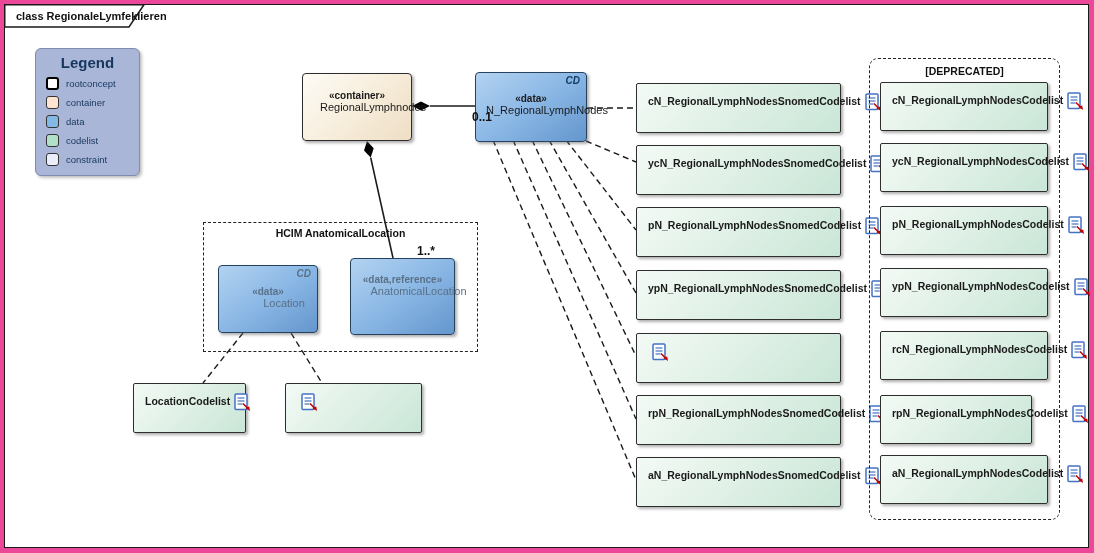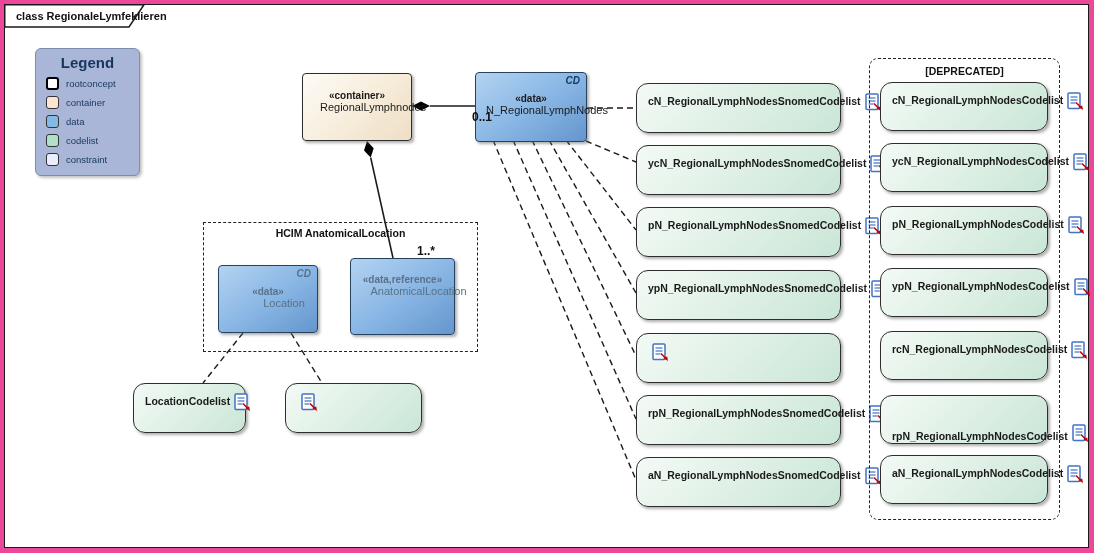--- a/index.html
+++ b/index.html
@@ -45,25 +45,25 @@
   .corner-tag {
     position:absolute; top:2px; right:6px; font-size:10px; font-style:italic; font-weight:700;
     color:#123a63;
   }
   .cream { background:linear-gradient(135deg,#fefbf6 0%,#f6ecd9 55%,#efdec5 100%); }
   .blue  { background:linear-gradient(145deg,#b3d3f1 0%,#8ab7e5 50%,#6496cd 100%); border-color:#27425e; }
   .grayed .stereo, .grayed .cname, .grayed .corner-tag { color:#5a7187; }
 
   
   .code-item {
-    position:absolute; border:1.5px solid #2e2e2e; border-radius:12px;
+    position:absolute; border:1.5px solid #2e2e2e; border-radius:2px;
     background:linear-gradient(135deg,#f3faf5 0%,#ddefe4 55%,#c9e6d7 100%);
     box-shadow:2px 2px 3px rgba(110,110,110,.55);
     display:flex; align-items:flex-start; justify-content:space-between;
-    padding:11px 8px 0 11px;
+    padding:11px 8px 11px 11px;
   }
   .code-item .clabel { font-size:10.5px; font-weight:700; line-height:13px; }
   .doc-icon { flex:0 0 auto; margin-left:4px; margin-top:-2px; }
 
   
   .dash-box { position:absolute; border:1.4px dashed #222; background:transparent; }
   .dash-box.rounded { border-radius:9px; }
   .group-title {
     position:absolute; width:100%; text-align:center; font-size:10.5px; font-weight:700; color:#111;
   }
@@ -307,21 +307,21 @@
         <div class="clabel">rcN_RegionalLymphNodesCodelist</div>
         <svg class="doc-icon" width="17" height="19" viewBox="0 0 17 19">
           <rect x="1" y="1" width="12" height="15.5" rx="1" fill="#ffffff" stroke="#4472c4" stroke-width="1.5"></rect>
           <line x1="3.5" y1="5" x2="10.5" y2="5" stroke="#4472c4" stroke-width="1.2"></line>
           <line x1="3.5" y1="8" x2="10.5" y2="8" stroke="#4472c4" stroke-width="1.2"></line>
           <line x1="3.5" y1="11" x2="8.5" y2="11" stroke="#4472c4" stroke-width="1.2"></line>
           <path d="M9 10.5 L14.5 16" stroke="#c00000" stroke-width="1.5"></path>
           <path d="M16 18 L15.2 13.6 L11.2 14.9 Z" fill="#c00000"></path>
         </svg>
       </div>
-      <div class="code-item" style="left: 880px; top: 395px; width: 168px; height: 49px; align-items: flex-end;">
+      <div class="code-item" style="left: 880px; top: 395px; width: 152px; height: 49px;">
         <div class="clabel">rpN_RegionalLymphNodesCodelist</div>
         <svg class="doc-icon" width="17" height="19" viewBox="0 0 17 19">
           <rect x="1" y="1" width="12" height="15.5" rx="1" fill="#ffffff" stroke="#4472c4" stroke-width="1.5"></rect>
           <line x1="3.5" y1="5" x2="10.5" y2="5" stroke="#4472c4" stroke-width="1.2"></line>
           <line x1="3.5" y1="8" x2="10.5" y2="8" stroke="#4472c4" stroke-width="1.2"></line>
           <line x1="3.5" y1="11" x2="8.5" y2="11" stroke="#4472c4" stroke-width="1.2"></line>
           <path d="M9 10.5 L14.5 16" stroke="#c00000" stroke-width="1.5"></path>
           <path d="M16 18 L15.2 13.6 L11.2 14.9 Z" fill="#c00000"></path>
         </svg>
       </div>

